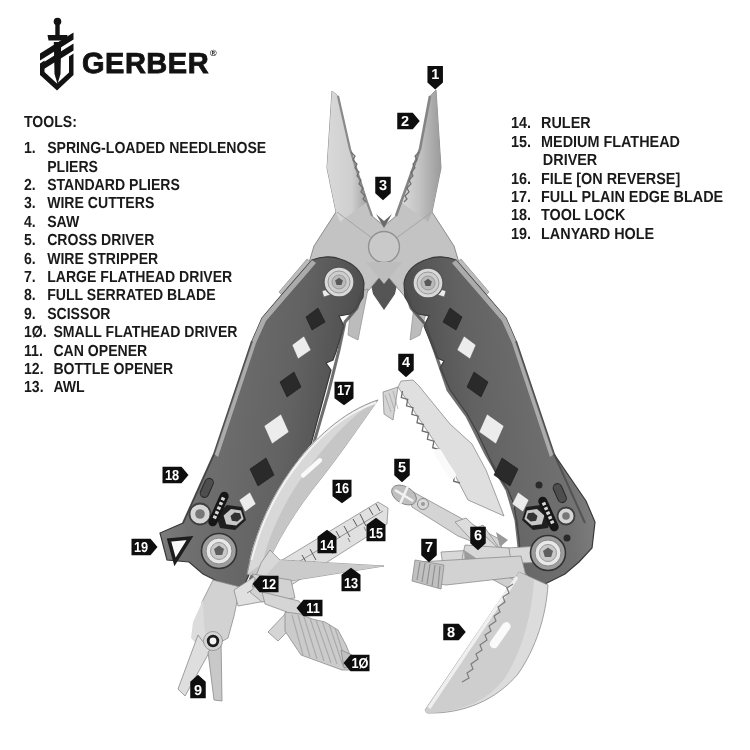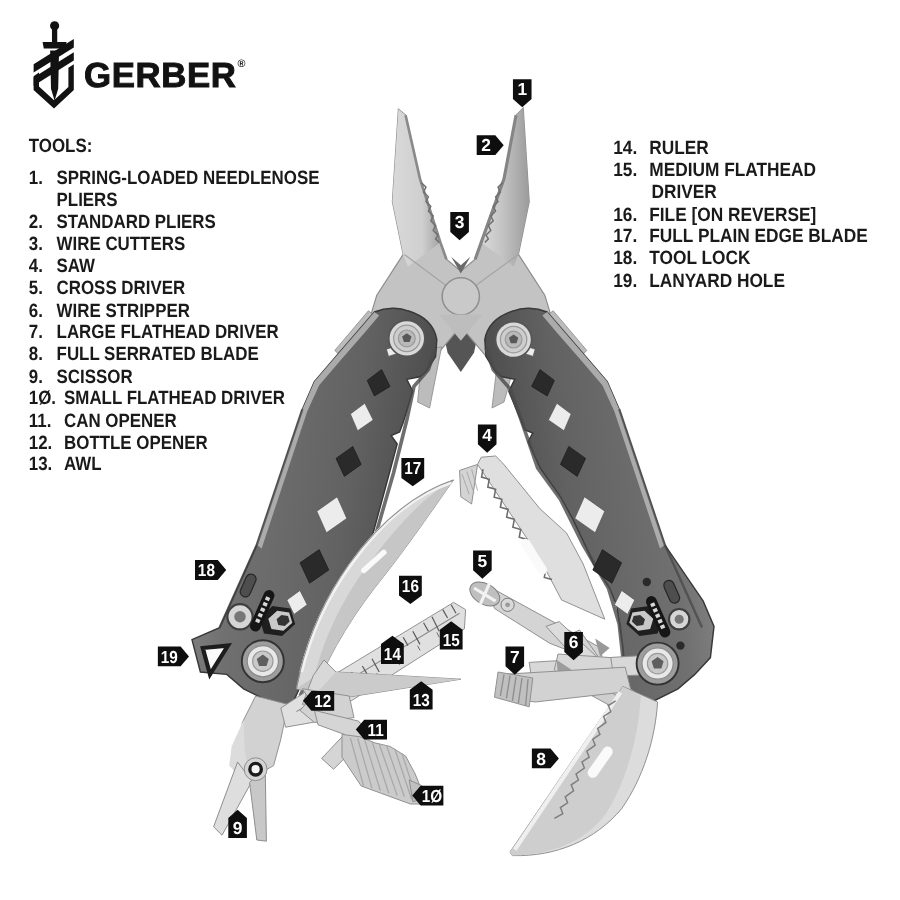--- a/index.html
+++ b/index.html
@@ -6,21 +6,21 @@
   *{-webkit-font-smoothing:antialiased;text-rendering:geometricPrecision;}
   body{width:750px;height:750px;background:#fff;font-family:"Liberation Sans",sans-serif;overflow:hidden;position:relative;}
   .list{position:absolute;font-weight:bold;color:#1a1a1a;font-size:16px;line-height:18.4px;transform-origin:0 0;white-space:nowrap;filter:opacity(0.999);}
   .item{display:flex;}
   .num{flex:0 0 auto;}
   .txt{flex:0 0 auto;}
 </style>
 </head>
 <body>
 
-<div id="logo" style="position:absolute;left:4px;top:0;">
+<div id="logo" style="position:absolute;left:16px;top:0;">
 <svg width="230" height="100" viewBox="0 0 230 100">
   <g fill="#121212">
 
     <circle cx="41.5" cy="21.5" r="3.8"></circle>
     <rect x="39.3" y="24" width="4.4" height="11"></rect>
 
     <path d="M31.5 35 L51.5 35 L50.5 40.5 L32.5 40.5 Z"></path>
 
     <path d="M37.8 42 L45.2 42 L44.5 74 L41.5 84 L38.5 74 Z"></path>
 

